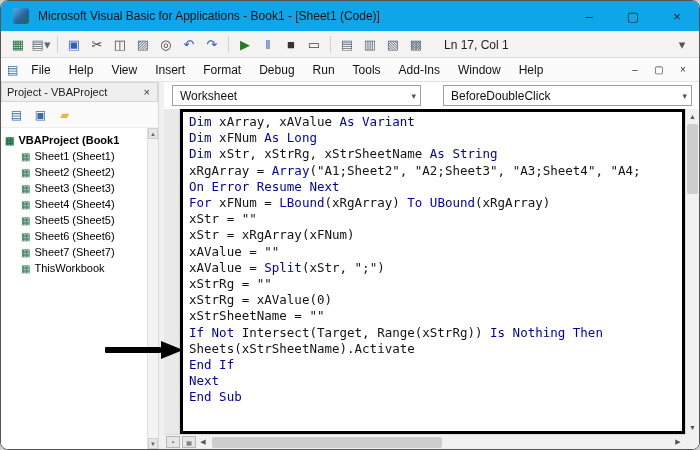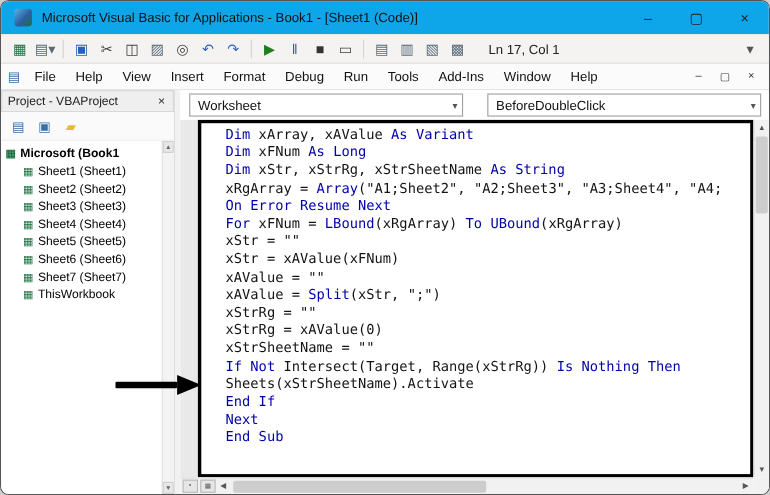--- a/index.html
+++ b/index.html
@@ -58,21 +58,21 @@
   
   .codepane{flex:1;position:relative;background:#fff;}
   .combo-row{display:flex;gap:22px;padding:3px 7px 3px 8px;height:27px;}
   .combo{flex:1;height:21px;border:1px solid #9e9e9e;background:#fff;display:flex;
          align-items:center;justify-content:space-between;font-size:12px;color:#111;padding:0 4px 0 7px;}
   .combo .chev{font-size:9px;color:#555;}
   .code-region{position:absolute;top:27px;left:0;right:0;bottom:0;}
   .margin-bar{position:absolute;left:0;top:0;bottom:15px;width:16px;background:#e9e9e9;
               border-right:1px solid #d5d5d5;}
   .code-box{position:absolute;left:16px;right:14px;top:0;bottom:15px;border:3px solid #000;
-            background:#fff;overflow:hidden;padding:2px 0 0 22px;cursor:text;}
+            background:#fff;overflow:hidden;padding:2px 0 0 6px;cursor:text;}
   .code-line{font-family:"DejaVu Sans Mono","Liberation Mono",monospace;font-size:12.5px;
              line-height:16.2px;white-space:pre;color:#141414;}
   .kw{color:var(--kw,#0000A8);}
   .vscroll{position:absolute;right:0;top:0;bottom:15px;width:14px;background:#f1f1f1;
            border-left:1px solid #dcdcdc;}
   .vs-arrow{height:14px;display:flex;align-items:center;justify-content:center;font-size:7px;color:#555;}
   .vs-arrow.down{position:absolute;bottom:0;left:0;right:0;}
   .vs-thumb{position:absolute;left:1px;right:1px;top:15px;height:70px;background:#cdcdcd;border-radius:2px;}
   .hscroll{position:absolute;left:0;right:14px;bottom:0;height:15px;background:#f1f1f1;
            border-top:1px solid #dcdcdc;display:flex;align-items:center;}
@@ -164,21 +164,21 @@
       </div>
       <div class="proj-tools">
           <div class="proj-tool" style="color: rgb(58, 110, 165);">▤</div>
           <div class="proj-tool" style="color: rgb(58, 110, 165);">▣</div>
           <div class="proj-tool" style="color: rgb(232, 185, 62);">▰</div>
         </div>
       <div class="tree-wrap">
         <div class="tree">
             <div class="tree-row root">
               <span class="tree-icon" style="color: rgb(33, 115, 70);">▦</span>
-              <span>Microsoft (Book1</span>
+              <span>VBAProject (Book1</span>
             </div>
             <div class="tree-row child">
               <span class="tree-icon" style="color: rgb(29, 111, 66);">▦</span>
               <span>Sheet1 (Sheet1)</span>
             </div>
             <div class="tree-row child">
               <span class="tree-icon" style="color: rgb(29, 111, 66);">▦</span>
               <span>Sheet2 (Sheet2)</span>
             </div>
             <div class="tree-row child">
@@ -231,21 +231,21 @@
         <div class="margin-bar"></div>
         <div class="code-box">
           <div>
               <div class="code-line"><span class="kw">Dim</span><span class="plain"> xArray, xAValue </span><span class="kw">As Variant</span></div>
               <div class="code-line"><span class="kw">Dim</span><span class="plain"> xFNum </span><span class="kw">As Long</span></div>
               <div class="code-line"><span class="kw">Dim</span><span class="plain"> xStr, xStrRg, xStrSheetName </span><span class="kw">As String</span></div>
               <div class="code-line"><span class="plain">xRgArray = </span><span class="kw">Array</span><span class="plain">("A1;Sheet2", "A2;Sheet3", "A3;Sheet4", "A4;</span></div>
               <div class="code-line"><span class="kw">On Error Resume Next</span></div>
               <div class="code-line"><span class="kw">For</span><span class="plain"> xFNum = </span><span class="kw">LBound</span><span class="plain">(xRgArray) </span><span class="kw">To</span><span class="plain"> </span><span class="kw">UBound</span><span class="plain">(xRgArray)</span></div>
               <div class="code-line"><span class="plain">xStr = ""</span></div>
-              <div class="code-line"><span class="plain">xStr = xAValue(xFNum)</span></div>
+              <div class="code-line"><span class="plain">xStr = xRgArray(xFNum)</span></div>
               <div class="code-line"><span class="plain">xAValue = ""</span></div>
               <div class="code-line"><span class="plain">xAValue = </span><span class="kw">Split</span><span class="plain">(xStr, ";")</span></div>
               <div class="code-line"><span class="plain">xStrRg = ""</span></div>
               <div class="code-line"><span class="plain">xStrRg = xAValue(0)</span></div>
               <div class="code-line"><span class="plain">xStrSheetName = ""</span></div>
               <div class="code-line"><span class="kw">If Not</span><span class="plain"> Intersect(Target, Range(xStrRg)) </span><span class="kw">Is Nothing Then</span></div>
               <div class="code-line"><span class="plain">Sheets(xStrSheetName).Activate</span></div>
               <div class="code-line"><span class="kw">End If</span></div>
               <div class="code-line"><span class="kw">Next</span></div>
               <div class="code-line"><span class="kw">End Sub</span></div>

